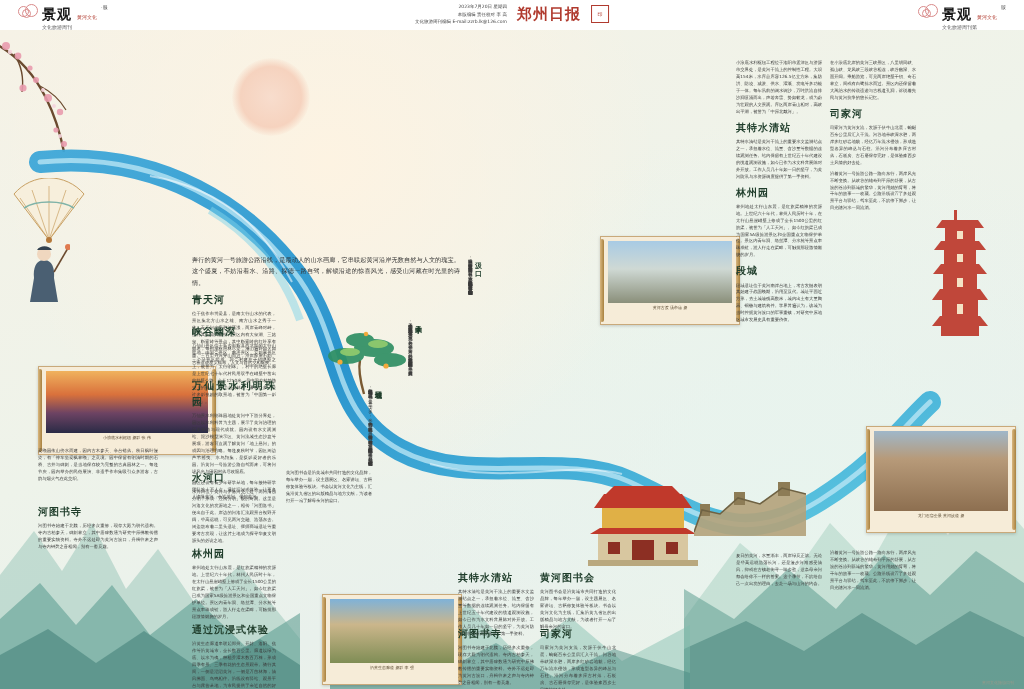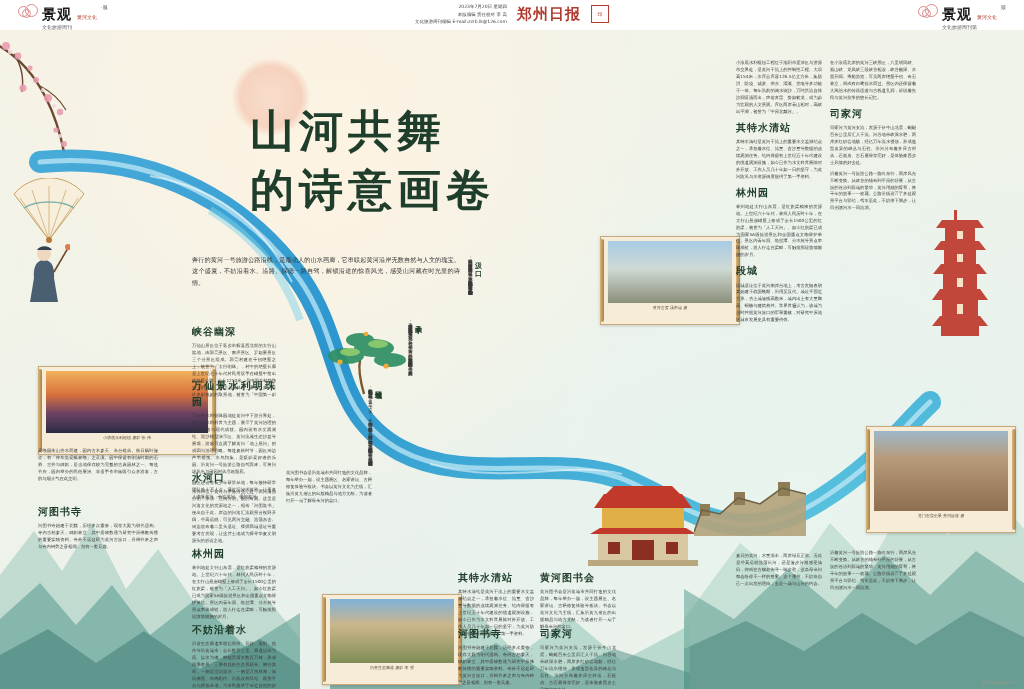--- a/index.html
+++ b/index.html
@@ -277,23 +277,20 @@
     <svg class="wall" viewBox="0 0 112 62">
       <path d="M0 58 L8 36 L26 40 L44 24 L66 30 L88 14 L112 20 L112 62 L0 62 Z" fill="#b4a27a" opacity=".9"></path>
       <g fill="#8d7c56">
         <rect x="6" y="30" width="10" height="12"></rect>
           <rect x="40" y="18" width="11" height="13"></rect>
         <rect x="84" y="8" width="12" height="14"></rect>
       </g>
       <path d="M0 58 L8 36 L26 40 L44 24 L66 30 L88 14 L112 20" stroke="#6f6243" stroke-width="1.6" fill="none"></path>
     </svg>
 
-    <div class="headline">
-      <span class="ch">山河共</span><span class="ch red">舞</span><span class="ch">的诗意画卷</span>
-    </div>
 
     <div class="lede">奔行的黄河一号旅游公路沿线，是最动人的山水画廊，它串联起黄河沿岸无数自然与人文的瑰宝。这个盛夏，不妨沿着水、沿路、探德一路自驾，解锁沿途的惊喜风光，感受山河藏在时光里的诗情。</div>
 
     <div class="photo" style="left:38px;top:336px;width:162px;height:74px;">
       <div class="rod l"></div>
       <div class="rod r"></div>
       <div class="img im-sunset"></div>
       <div class="cap">小浪底水利枢纽  摄影 张 伟</div>
     </div>
 
@@ -311,20 +308,24 @@
       <div class="cap">龙门石窟全景  黄河故道 摄</div>
     </div>
 
     <div class="photo" style="left:322px;top:564px;width:124px;height:76px;">
       <div class="rod l"></div>
       <div class="rod r"></div>
       <div class="img im-canyon"></div>
       <div class="cap">沿黄生态廊道  摄影 李 强</div>
     </div>
 
+    <div class="col" style="left:192px;top:262px;width:84px;">
+      <h4>青天河</h4>
+      <p>位于焦作市博爱县，是南太行山水的代表，景区集北方山水之雄、南方山水之秀于一体。青天河水库碧波荡漾，两岸青峰对峙，泛舟其上如入画中。景区内有大泉湖、三姑泉、靳家岭等景点，其中靳家岭的红叶享有盛名，每到深秋层林尽染，漫山遍野如火如荼。三百里丹河穿山而过，沿岸摩崖石刻、古寨遗迹星罗棋布，人文与自然交相辉映。</p>
+    </div>
 
     <div class="col" style="left:192px;top:294px;width:84px;">
       <h4>峡谷幽深</h4>
       <p>万仙山景区位于新乡市辉县西北部的太行山腹地，由郭亮景区、南坪景区、罗姐寨景区三个分景区组成。郭亮村建在千仞绝壁之上，被誉为「太行明珠」，村中的绝壁长廊是上世纪七十年代村民用双手在峭壁中凿出的挂壁公路，全长1250米，是中国乡村筑路史上的奇迹。这里山高林密、瀑布众多，是许多影视剧的取景地，被誉为「中国第一影视村」。</p>
     </div>
 
     <div class="col" style="left:192px;top:440px;width:84px;">
       <h4>水河口</h4>
       <p>水河口位于黄河与伊洛河交汇处，两河清浊分明，形成「泾渭分明」般的奇观。这里是河洛文化的发源地之一，相传「河图洛书」便出自于此。岸边的河洛汇流观景台视野开阔，登高远眺，可见两河交融、浩荡东去。周边散布着二里头遗址、偃师商城遗址等重要考古发现，让这片土地成为探寻华夏文明源头的必访之地。</p>
     </div>
@@ -334,21 +335,21 @@
       <p>万仙景水利明珠园地处黄河中下游分界处，园区以水利科普为主题，展示了黄河治理的历史脉络与现代成就。园内设有水文观测站、泥沙模型演示区、黄河流域生态沙盘等展项，游客可直观了解黄河「地上悬河」的成因与治理方略。每逢夏秋时节，园区周边芦苇摇曳、水鸟翔集，是摄影爱好者的乐园。沿黄河一号旅游公路自驾而来，可将河堤风光与田园村落尽收眼底。</p>
       <p>园区还设有青少年研学基地，每年接待研学团队逾十万人次。通过沉浸式体验，让更多人读懂黄河、亲近黄河、保护黄河。</p>
     </div>
 
     <div class="col" style="left:192px;top:516px;width:84px;">
       <h4>林州园</h4>
       <p>林州地处太行山东麓，是红旗渠精神的发源地。上世纪六十年代，林州人民历时十年，在太行山悬崖峭壁上修成了全长1500公里的红旗渠，被誉为「人工天河」。如今红旗渠已成为国家5A级旅游景区和全国重点文物保护单位。景区内青年洞、络丝潭、分水苑等景点串珠成链，游人行走在渠畔，可触摸那段激情燃烧的岁月。</p>
     </div>
 
     <div class="col" style="left:192px;top:592px;width:84px;">
-      <h4>不妨沿着水</h4>
+      <h4>通过沉浸式体验</h4>
       <p>沿黄生态廊道串联起郑州、开封、洛阳、焦作等沿黄城市，全长数百公里。廊道以绿为底、以水为魂，种植乔灌木数百万株，形成四季有景、三季有花的生态景观带。骑行其间，一侧是滔滔黄河，一侧是万亩林海，清风拂面、鸟鸣相伴。沿线设有驿站、观景平台与露营基地，为市民提供了亲近自然的好去处，也成为黄河流域生态保护和高质量发展的生动注脚。</p>
     </div>
 
     <div class="col" style="left:38px;top:418px;width:120px;">
       <p>爱晚园依山傍水而建，园内古木参天、亭台错落。秋日枫叶漫染，有「停车坐爱枫林晚」之意境。园中保留有明清时期的石桥、古井与碑刻，是当地保存较为完整的古典园林之一。每逢节庆，园内举办的民俗展演、非遗手作市集吸引众多游客，古韵与烟火气在此交织。</p>
     </div>
     <div class="col" style="left:38px;top:474px;width:120px;">
       <h4>河图书寺</h4>
       <p>河图书寺始建于北魏，历经多次重修，现存大殿为明代遗构。寺内古柏参天，碑刻林立，其中唐碑数通为研究中原佛教传播的重要实物资料。寺外不远处即为黄河古渡口，舟楫往来之声与寺内钟磬之音相闻，别有一番意趣。</p>
     </div>

